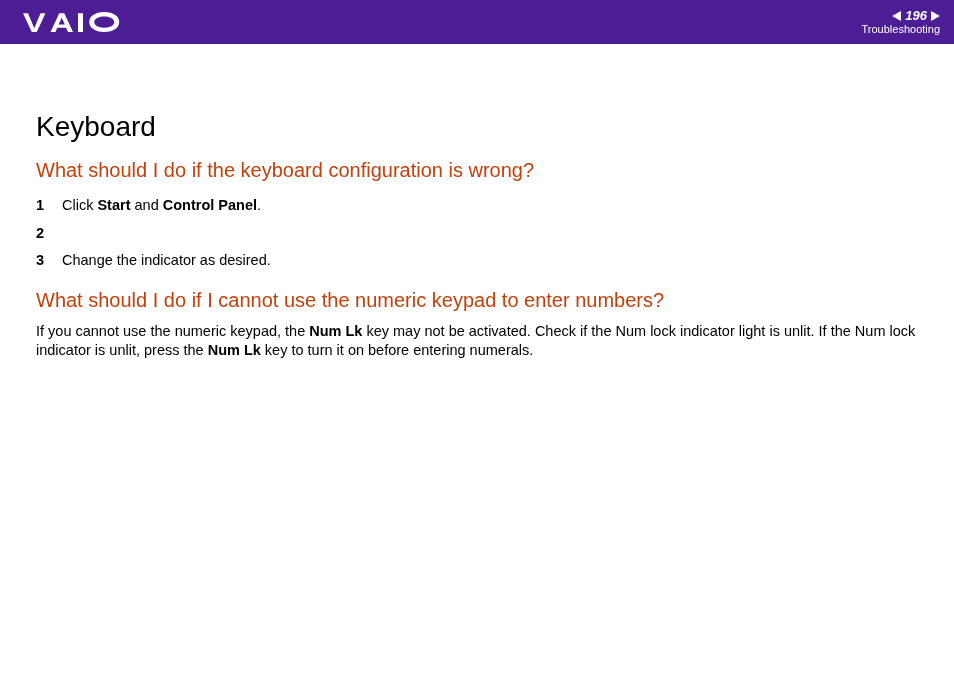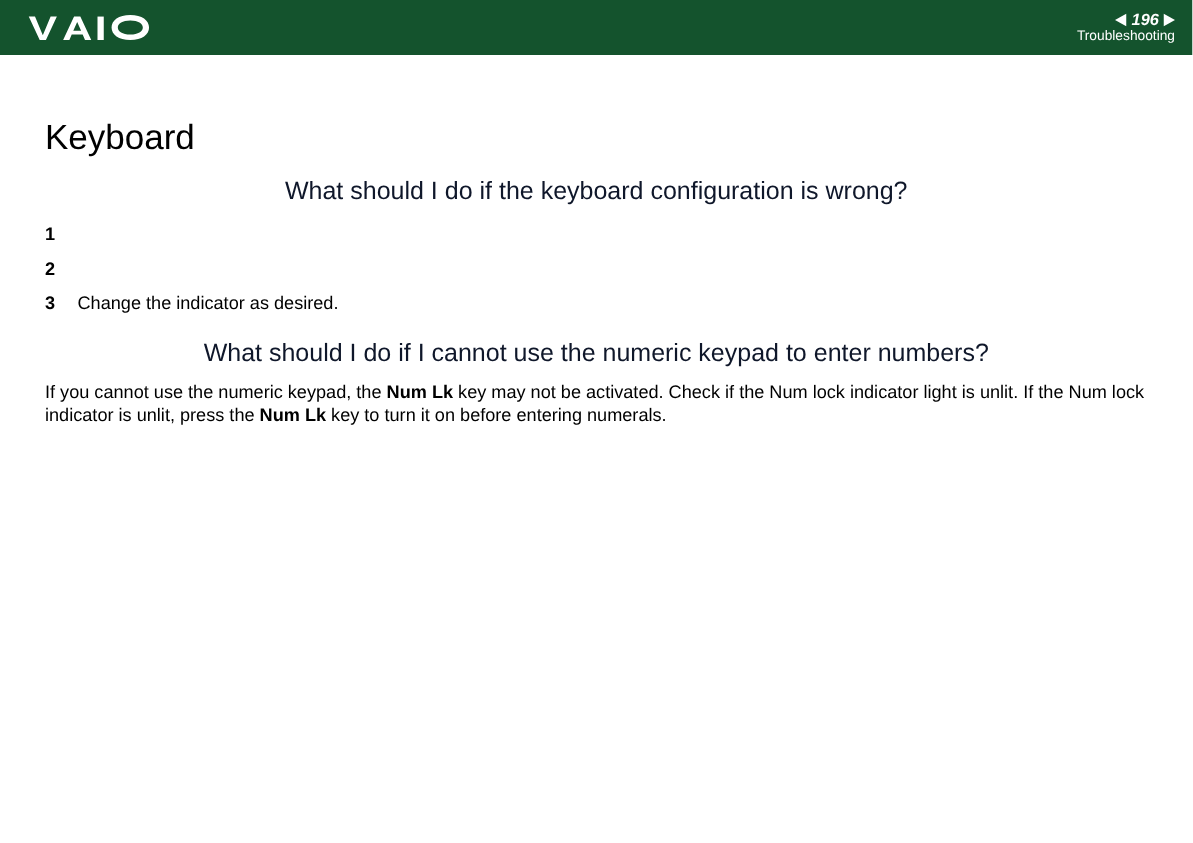--- a/index.html
+++ b/index.html
@@ -4,21 +4,21 @@
 <style>
   * { margin: 0; padding: 0; box-sizing: border-box; }
   body {
     font-family: Arial, Helvetica, sans-serif;
     width: 954px;
     height: 674px;
     background: #fff;
     overflow: hidden;
   }
   .header {
-    background: #14532d;
+    background: #4c1d95;
     color: #fff;
     height: 44px;
     display: flex;
     align-items: center;
     justify-content: space-between;
     padding: 0 14px 0 18px;
   }
   .logo {
     display: flex;
     align-items: center;
@@ -42,35 +42,34 @@
     border-top: 5px solid transparent;
     border-bottom: 5px solid transparent;
   }
   .arrow-left { border-right: 9px solid #fff; }
   .arrow-right { border-left: 9px solid #fff; }
   .section-label {
     font-size: 11px;
     font-weight: normal;
   }
   .content {
-    padding: 50px 36px 0 36px;
+    padding: 67px 36px 0 36px;
   }
   h1 {
     font-size: 28px;
     font-weight: normal;
     margin-bottom: 16px;
     color: #000;
   }
   h2 {
     font-size: 20px;
     font-weight: normal;
-    color: #0f172a;
+    color: #c2410c;
     margin-bottom: 10px;
     margin-top: 6px;
-    text-align: center;
   }
   p {
     font-size: 14.5px;
     line-height: 1.35;
     color: #000;
     margin-bottom: 2px;
   }
   .intro { margin-bottom: 10px; }
   ol {
     list-style: none;
@@ -115,20 +114,21 @@
 
 <div class="content">
   <h1>Keyboard</h1>
 
   <h2>What should I do if the keyboard configuration is wrong?</h2>
   <div class="intro">
   </div>
   <ol>
     <li>
       <span class="num">1</span>
+      <span class="txt"><span>Click </span><b>Start</b><span> and </span><b>Control Panel</b><span>.</span></span>
     </li>
     <li>
       <span class="num">2</span>
     </li>
     <li>
       <span class="num">3</span>
       <span class="txt"><span>Change the indicator as desired.</span></span>
     </li>
   </ol>
 

